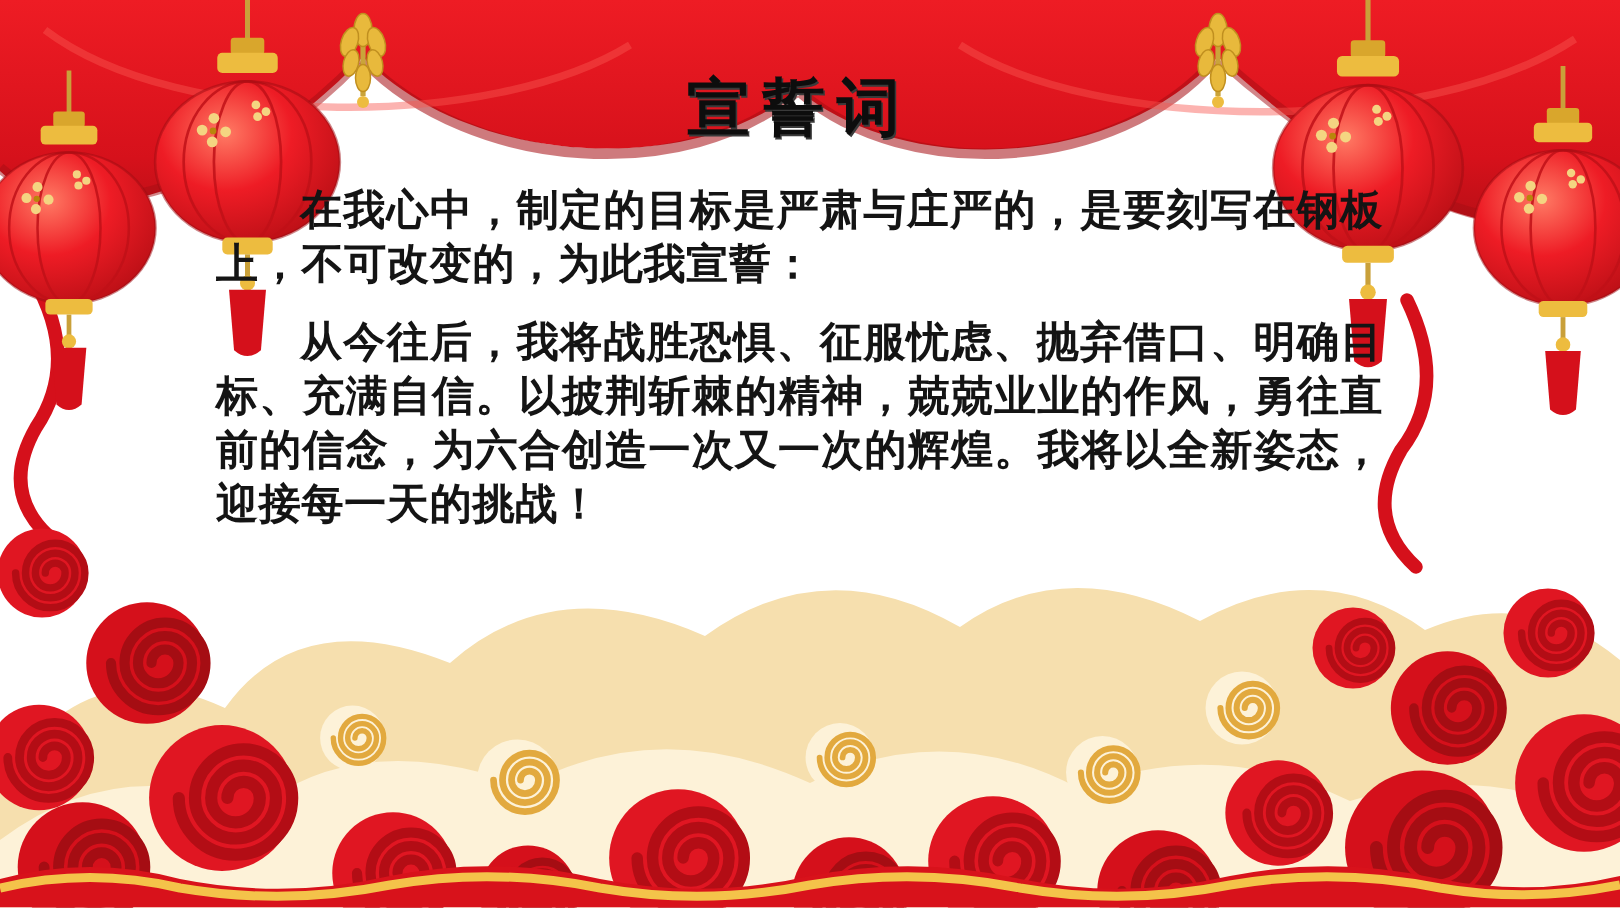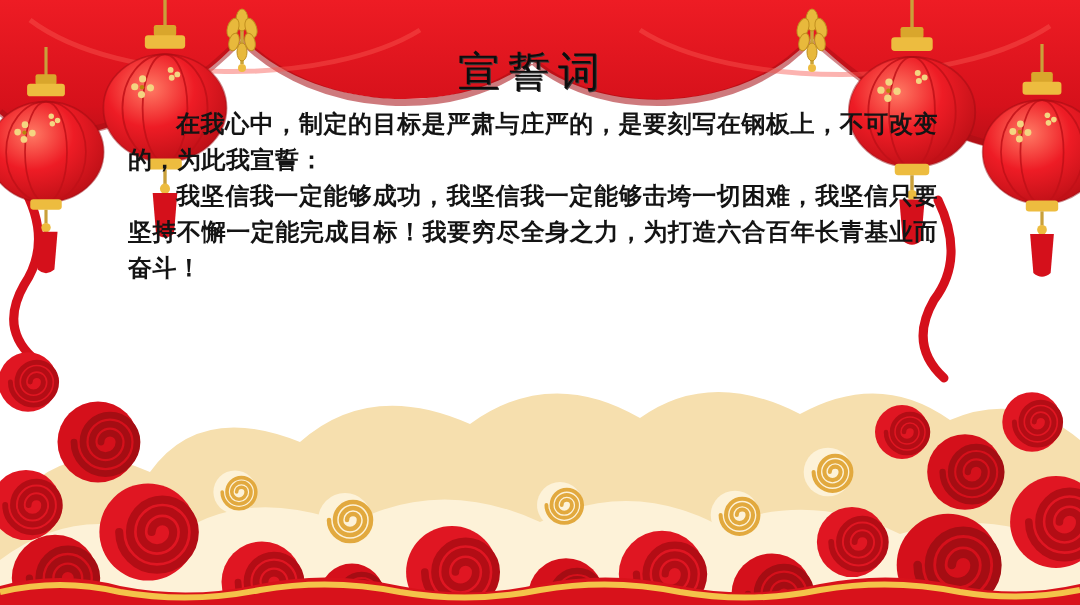--- a/index.html
+++ b/index.html
@@ -7,26 +7,26 @@
     width:1080px;height:605px;position:relative;overflow:hidden;
     background:#ffffff;
     font-family:"DejaVu Sans","Liberation Sans",sans-serif;
   }
   .stage{position:absolute;inset:0;z-index:1;}
   .oath{
     position:absolute;left:128px;top:44px;width:810px;z-index:5;
     color:#121212;
   }
   .oath-title{
-    text-align:center;font-size:42px;font-weight:normal;letter-spacing:8px;
-    margin:0 0 6px 0;color:#0d0d0d;
+    text-align:center;font-size:42px;font-weight:bold;letter-spacing:8px;
+    margin:0 0 22px 0;color:#0d0d0d;
     text-shadow:1px 1px 0 #3a3a3a;
   }
   .oath-body p{
-    margin:0;font-size:24px;font-weight:bold;line-height:36px;
+    margin:16px;font-size:28px;font-weight:bold;line-height:36px;
     letter-spacing:.5px;text-align:justify;text-indent:2em;
     color:#141414;
   }
   .signature{
     margin:0;font-size:21px;font-weight:bold;line-height:38px;
     letter-spacing:1px;padding-left:262px;color:#141414;
   }
 </style>
 </head>
 <body>
@@ -146,15 +146,15 @@
 
     <path fill="#d8121b" d="M0 605 V586 q60 -16 120 0 q70 14 140 -2 q70 -14 140 2 q70 14 140 -2 q70 -14 140 2 q70 14 140 -2 q70 -14 140 2 q60 12 120 -2 V605 Z"></path>
     <path d="M0 592 q60 -14 120 0 q70 12 140 -2 q70 -12 140 2 q70 12 140 -2 q70 -12 140 2 q70 12 140 -2 q70 -12 140 2 q60 10 120 -2" fill="none" stroke="#f4c34a" stroke-width="6"></path>
   </g>
 </svg>
 
 <div class="oath">
   <h1 class="oath-title">宣誓词</h1>
   <div class="oath-body">
     <p>在我心中，制定的目标是严肃与庄严的，是要刻写在钢板上，不可改变的，为此我宣誓：</p>
-    <p>我坚信我一定能够成功，我坚信我一定能够击垮一切困难，我坚信只要坚持不懈一定能完成目标！我要穷尽全身之力，为打造六合百年长青基业而奋斗！</p>
+    <p>从今往后，我将战胜恐惧、征服忧虑、抛弃借口、明确目标、充满自信。以披荆斩棘的精神，兢兢业业的作风，勇往直前的信念，为六合创造一次又一次的辉煌。我将以全新姿态，迎接每一天的挑战！</p>
   </div>
 </div>
 
 </body></html>

